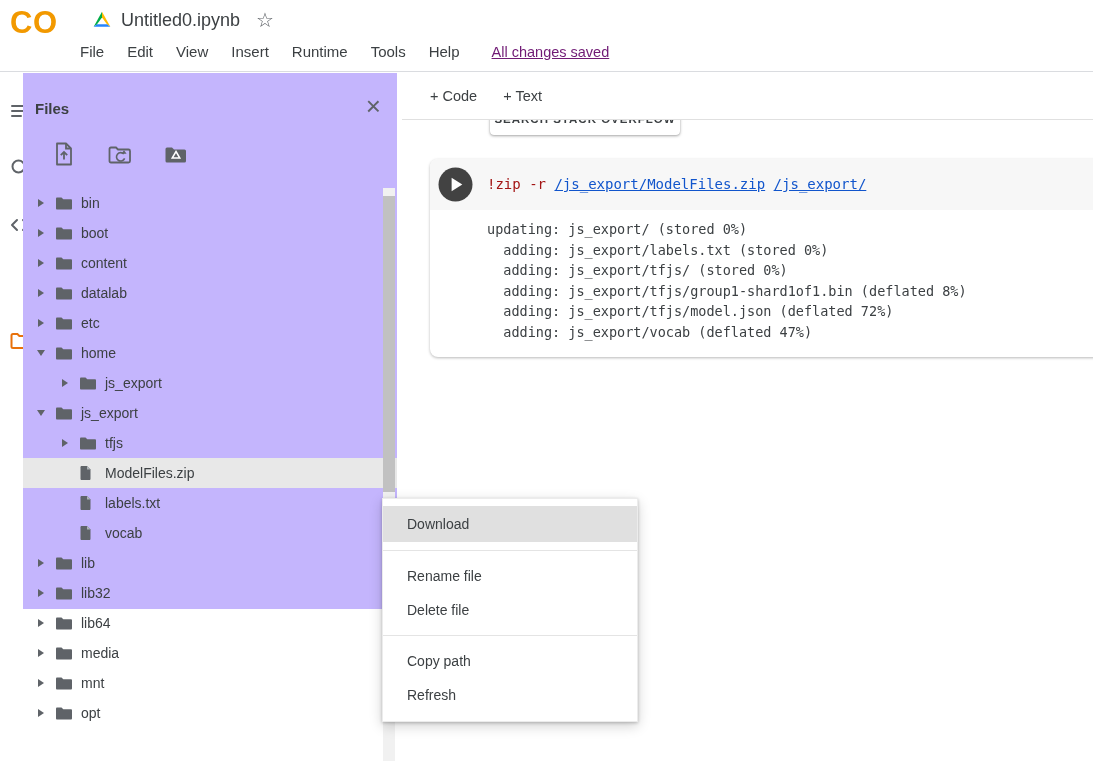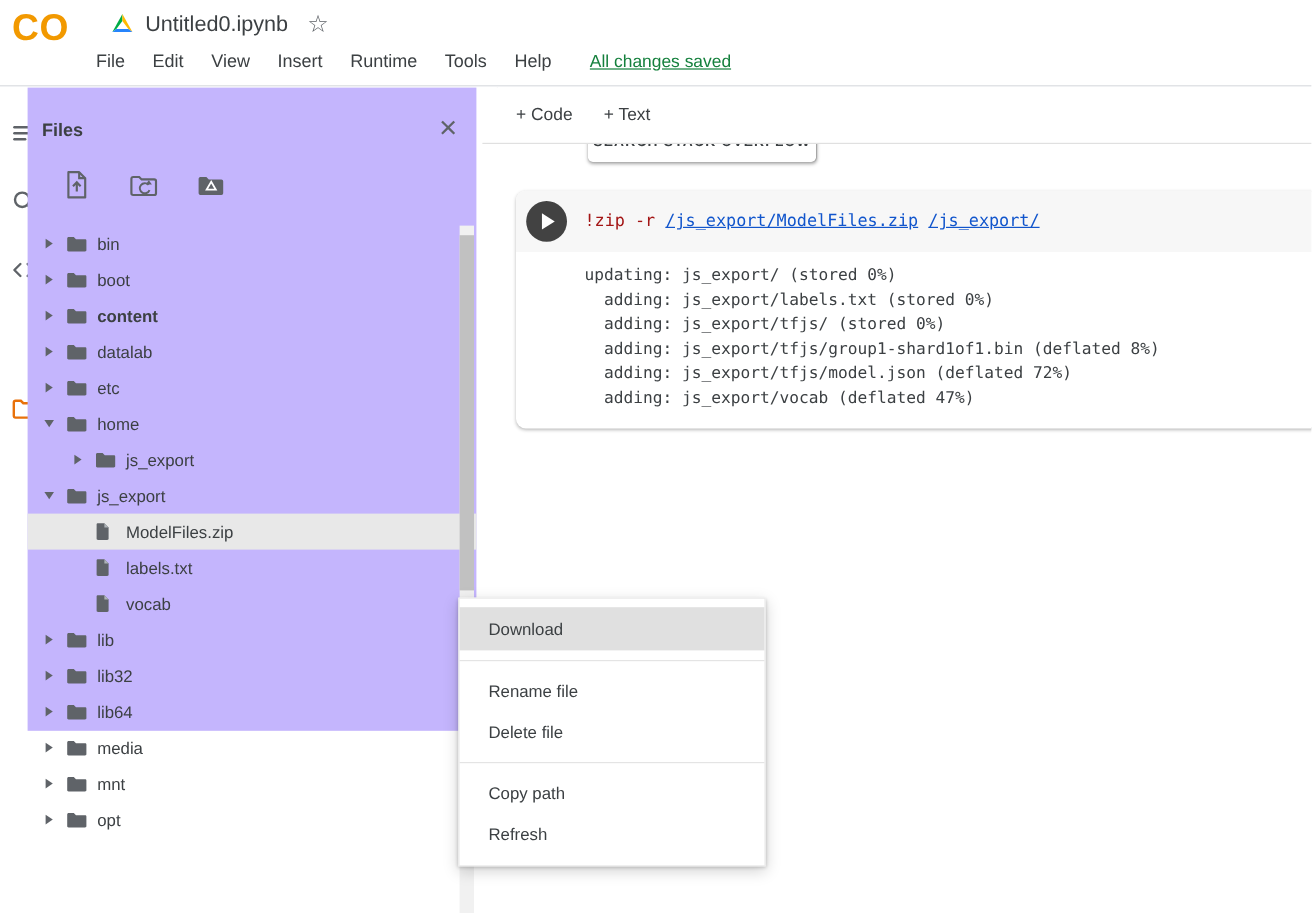--- a/index.html
+++ b/index.html
@@ -8,21 +8,21 @@
 
   
   .top-header { position: absolute; top: 0; left: 0; width: 100%; height: 72px; background: #fff; border-bottom: 1px solid #DADCE0; }
   .logo { position: absolute; left: 10px; top: 5px; font-size: 31px; font-weight: 800; color: #F29900; letter-spacing: 0.5px; cursor: pointer; }
   .title-row { position: absolute; left: 92px; top: 8px; display: flex; align-items: center; }
   .drive-icon { width: 20px; height: 20px; margin-right: 9px; display: flex; }
   .nb-title { font-size: 18px; color: #3C4043; }
   .star { margin-left: 16px; font-size: 20px; color: #5F6368; font-family: "DejaVu Sans", sans-serif; cursor: pointer; }
   .menubar { position: absolute; left: 80px; top: 43px; display: flex; align-items: center; font-size: 15px; color: #3C4043; }
   .menu-item { margin-right: 23px; cursor: pointer; }
-  .save-status { margin-left: 9px; color: #15803d; text-decoration: underline; font-size: 14.5px; cursor: pointer; }
+  .save-status { margin-left: 9px; color: #701a75; text-decoration: underline; font-size: 14.5px; cursor: pointer; }
 
   
   .rail { position: absolute; left: 0; top: 73px; width: 40px; height: 688px; background: #fff; }
   .rail-btn { position: absolute; left: 8px; width: 24px; height: 24px; cursor: pointer; }
   .rail-toc { top: 26px; } .rail-search { top: 83px; } .rail-code { top: 140px; } .rail-files { top: 256px; }
 
   
   .files-panel { position: absolute; left: 23px; top: 73px; width: 374px; height: 536px; background: #c4b5fd; }
   .panel-title { position: absolute; left: 12px; top: 27px; font-size: 15px; font-weight: 600; color: #3C4043; }
   .close-btn { position: absolute; right: 16px; top: 20px; font-size: 26px; font-weight: 300; color: #5F6368; line-height: 1; cursor: pointer; }
@@ -185,21 +185,21 @@
         </div>
         <div class="tree-row" style="padding-left: 8px;">
           <span class="arrow collapsed"></span>
           <span class="node-icon">
             <svg viewBox="0 0 18 15" width="18" height="15">
               <path d="M1,3 C1,1.9 1.5,1.5 2.2,1.5 L6.5,1.5 L8.3,3.3 L15.8,3.3 C16.6,3.3 17,3.7 17,4.5 L17,12.3 C17,13.1 16.6,13.5 15.8,13.5 L2.2,13.5 C1.4,13.5 1,13.1 1,12.3 Z" fill="#5F6368"></path>
             </svg>
           </span>
           <span class="tree-label">boot</span>
         </div>
-        <div class="tree-row" style="padding-left: 8px; font-weight: bold;">
+        <div class="tree-row" style="padding-left: 8px;">
           <span class="arrow collapsed"></span>
           <span class="node-icon">
             <svg viewBox="0 0 18 15" width="18" height="15">
               <path d="M1,3 C1,1.9 1.5,1.5 2.2,1.5 L6.5,1.5 L8.3,3.3 L15.8,3.3 C16.6,3.3 17,3.7 17,4.5 L17,12.3 C17,13.1 16.6,13.5 15.8,13.5 L2.2,13.5 C1.4,13.5 1,13.1 1,12.3 Z" fill="#5F6368"></path>
             </svg>
           </span>
           <span class="tree-label">content</span>
         </div>
         <div class="tree-row" style="padding-left: 8px;">
           <span class="arrow collapsed"></span>
@@ -238,20 +238,29 @@
           <span class="tree-label">js_export</span>
         </div>
         <div class="tree-row" style="padding-left: 8px;">
           <span class="arrow expanded"></span>
           <span class="node-icon">
             <svg viewBox="0 0 18 15" width="18" height="15">
               <path d="M1,3 C1,1.9 1.5,1.5 2.2,1.5 L6.5,1.5 L8.3,3.3 L15.8,3.3 C16.6,3.3 17,3.7 17,4.5 L17,12.3 C17,13.1 16.6,13.5 15.8,13.5 L2.2,13.5 C1.4,13.5 1,13.1 1,12.3 Z" fill="#5F6368"></path>
             </svg>
           </span>
           <span class="tree-label">js_export</span>
+        </div>
+        <div class="tree-row" style="padding-left: 32px;">
+          <span class="arrow collapsed"></span>
+          <span class="node-icon">
+            <svg viewBox="0 0 18 15" width="18" height="15">
+              <path d="M1,3 C1,1.9 1.5,1.5 2.2,1.5 L6.5,1.5 L8.3,3.3 L15.8,3.3 C16.6,3.3 17,3.7 17,4.5 L17,12.3 C17,13.1 16.6,13.5 15.8,13.5 L2.2,13.5 C1.4,13.5 1,13.1 1,12.3 Z" fill="#5F6368"></path>
+            </svg>
+          </span>
+          <span class="tree-label">tfjs</span>
         </div>
         <div class="tree-row selected" style="padding-left: 32px;">
           <span class="arrow none"></span>
           <span class="node-icon">
             <svg viewBox="0 0 13 16" width="13" height="16">
               <path d="M1.5,2.2 C1.5,1.4 1.9,1 2.7,1 L8,1 L11.5,4.5 L11.5,13.8 C11.5,14.6 11.1,15 10.3,15 L2.7,15 C1.9,15 1.5,14.6 1.5,13.8 Z" fill="#5F6368"></path>
               <polygon points="8,1 8,4.5 11.5,4.5" fill="#AEB3B7"></polygon>
             </svg>
           </span>
           <span class="tree-label">ModelFiles.zip</span>

